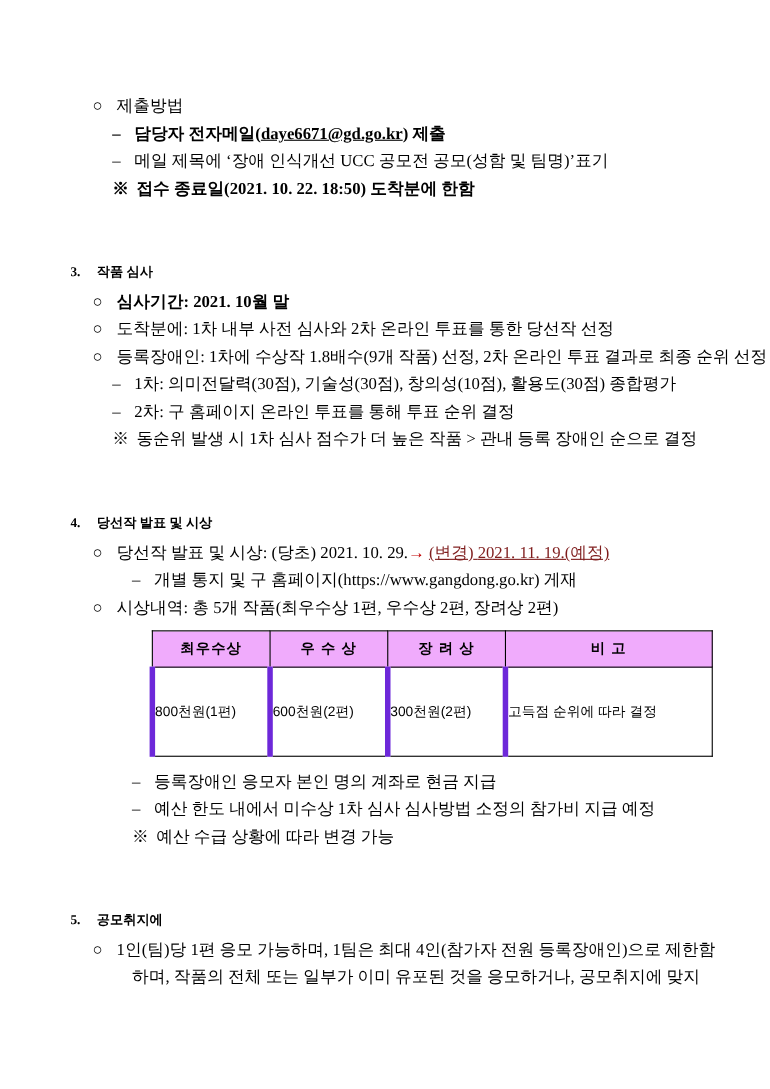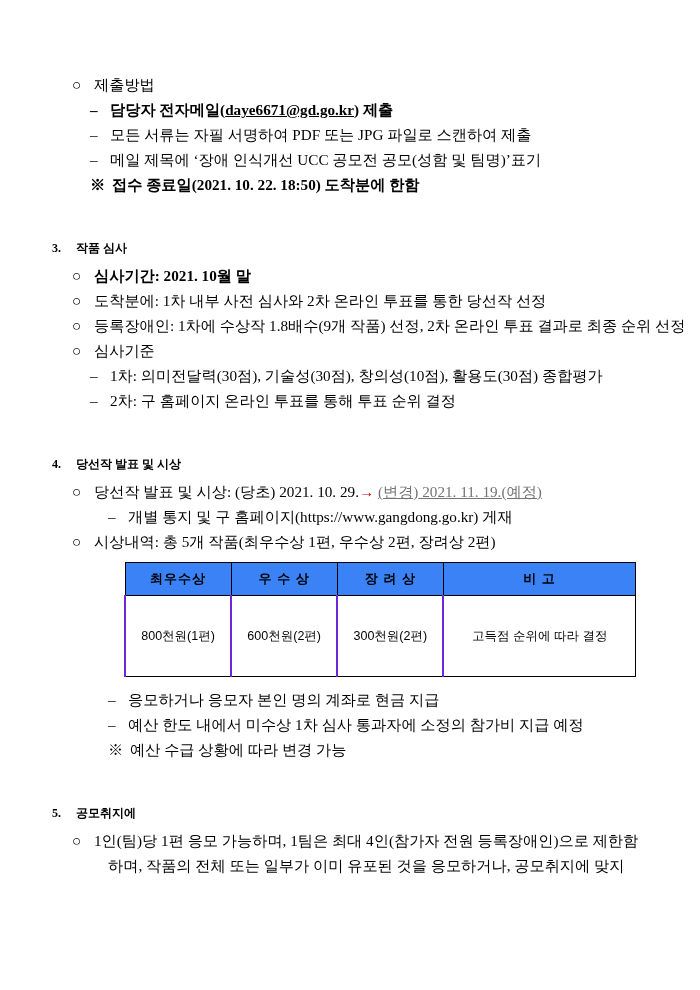--- a/index.html
+++ b/index.html
@@ -16,21 +16,21 @@
     overflow: hidden;
   }
   .page {
     position: absolute;
     left: 0; top: 0;
     width: 700px;
     height: 990px;
     padding: 72px 46px 0 46px;
     box-sizing: border-box;
   }
-  .blk { margin: 0; }
+  .blk { margin: 12px; }
 
   
   .line {
     font-size: 15.2px;
     line-height: 25px;
     white-space: nowrap;
   }
   .bold { font-weight: bold; }
 
   
@@ -59,49 +59,48 @@
     font-weight: bold;
     line-height: 26px;
     margin-top: 20px;
     margin-bottom: 2px;
   }
   .sec-head .num { display: inline-block; width: 24px; }
   .gap-m { height: 18px; }
 
   .underline { text-decoration: underline; }
   .red { color: #c00000; }
-  .red-underline { color: #737373; text-decoration: underline; }
+  .red-underline { color: #7f1d1d; text-decoration: underline; }
 
   
   .tbl-wrap {
     padding-left: 78px;
     margin-top: 8px;
     margin-bottom: 10px;
   }
   table.prize {
     border-collapse: collapse;
     width: 512px;
     font-family: "Liberation Sans", sans-serif;
   }
   table.prize th {
     border: 1px solid #000;
-    background: #3b82f6;
+    background: #f0abfc;
     font-size: 13px;
     font-weight: bold;
     padding: 7px 0;
     text-align: center;
     letter-spacing: 1px;
   }
   table.prize td {
-    border-left: 2px solid #6d28d9;
+    border-left: 5px solid #6d28d9;
     border-right: 1px solid #000;
     border-bottom: 1px solid #000;
     border-top: none;
     font-size: 12.5px;
-    text-align: center;
     padding: 18px 0 18px 0;
     height: 44px;
   }
   table.prize tr.body td { border-top: 1px solid #000; }
   .hang {
     padding-left: 62px;
     text-indent: 0;
     font-family: Liberation Serif, serif;
   }
 </style>
@@ -111,23 +110,20 @@
 <div class="page">
 
   <div class="blk">
     <div class="line lvl-circle">
       <span class="marker">○</span><span>제출방법</span>
     </div>
     <div class="line lvl-dash bold">
       <span class="marker-dash">–</span><span>담당자 전자메일(<span class="underline">daye6671@gd.go.kr</span>) 제출</span>
     </div>
     <div class="line lvl-dash">
-      <span class="marker-dash">–</span><span>모든 서류는 자필 서명하여 PDF 또는 JPG 파일로 스캔하여 제출</span>
-    </div>
-    <div class="line lvl-dash">
       <span class="marker-dash">–</span><span>메일 제목에 ‘장애 인식개선 UCC 공모전 공모(성함 및 팀명)’표기</span>
     </div>
     <div class="line lvl-note bold">
       <span class="marker-note">※</span><span>접수 종료일(2021. 10. 22. 18:50) 도착분에 한함</span>
     </div>
   </div>
 
   <div class="gap-m"></div>
 
   <div class="blk">
@@ -136,28 +132,28 @@
     </div>
     <div class="line lvl-circle bold">
       <span class="marker">○</span><span>심사기간: 2021. 10월 말</span>
     </div>
     <div class="line lvl-circle">
       <span class="marker">○</span><span>도착분에: 1차 내부 사전 심사와 2차 온라인 투표를 통한 당선작 선정</span>
     </div>
     <div class="line lvl-circle">
       <span class="marker">○</span><span>등록장애인: 1차에 수상작 1.8배수(9개 작품) 선정, 2차 온라인 투표 결과로 최종 순위 선정</span>
     </div>
-    <div class="line lvl-circle">
-      <span class="marker">○</span><span>심사기준</span>
-    </div>
     <div class="line lvl-dash">
       <span class="marker-dash">–</span><span>1차: 의미전달력(30점), 기술성(30점), 창의성(10점), 활용도(30점) 종합평가</span>
     </div>
     <div class="line lvl-dash">
       <span class="marker-dash">–</span><span>2차: 구 홈페이지 온라인 투표를 통해 투표 순위 결정</span>
+    </div>
+    <div class="line lvl-note">
+      <span class="marker-note">※</span><span>동순위 발생 시 1차 심사 점수가 더 높은 작품 &gt; 관내 등록 장애인 순으로 결정</span>
     </div>
   </div>
 
   <div class="gap-m"></div>
 
   <div class="blk">
     <div class="sec-head lvl-num">
       <span class="num">4.</span><span>당선작 발표 및 시상</span>
     </div>
     <div class="line lvl-circle">
@@ -185,24 +181,24 @@
             <td>800천원(1편)</td>
             <td>600천원(2편)</td>
             <td>300천원(2편)</td>
             <td>고득점 순위에 따라 결정</td>
           </tr>
         </tbody>
       </table>
     </div>
 
     <div class="line lvl-sub2">
-      <span class="marker-dash">–</span><span>응모하거나 응모자 본인 명의 계좌로 현금 지급</span>
+      <span class="marker-dash">–</span><span>등록장애인 응모자 본인 명의 계좌로 현금 지급</span>
     </div>
     <div class="line lvl-sub2">
-      <span class="marker-dash">–</span><span>예산 한도 내에서 미수상 1차 심사 통과자에 소정의 참가비 지급 예정</span>
+      <span class="marker-dash">–</span><span>예산 한도 내에서 미수상 1차 심사 심사방법 소정의 참가비 지급 예정</span>
     </div>
     <div class="line lvl-note2">
       <span class="marker-note">※</span><span>예산 수급 상황에 따라 변경 가능</span>
     </div>
   </div>
 
   <div class="gap-m"></div>
 
   <div class="blk">
     <div class="sec-head lvl-num">

